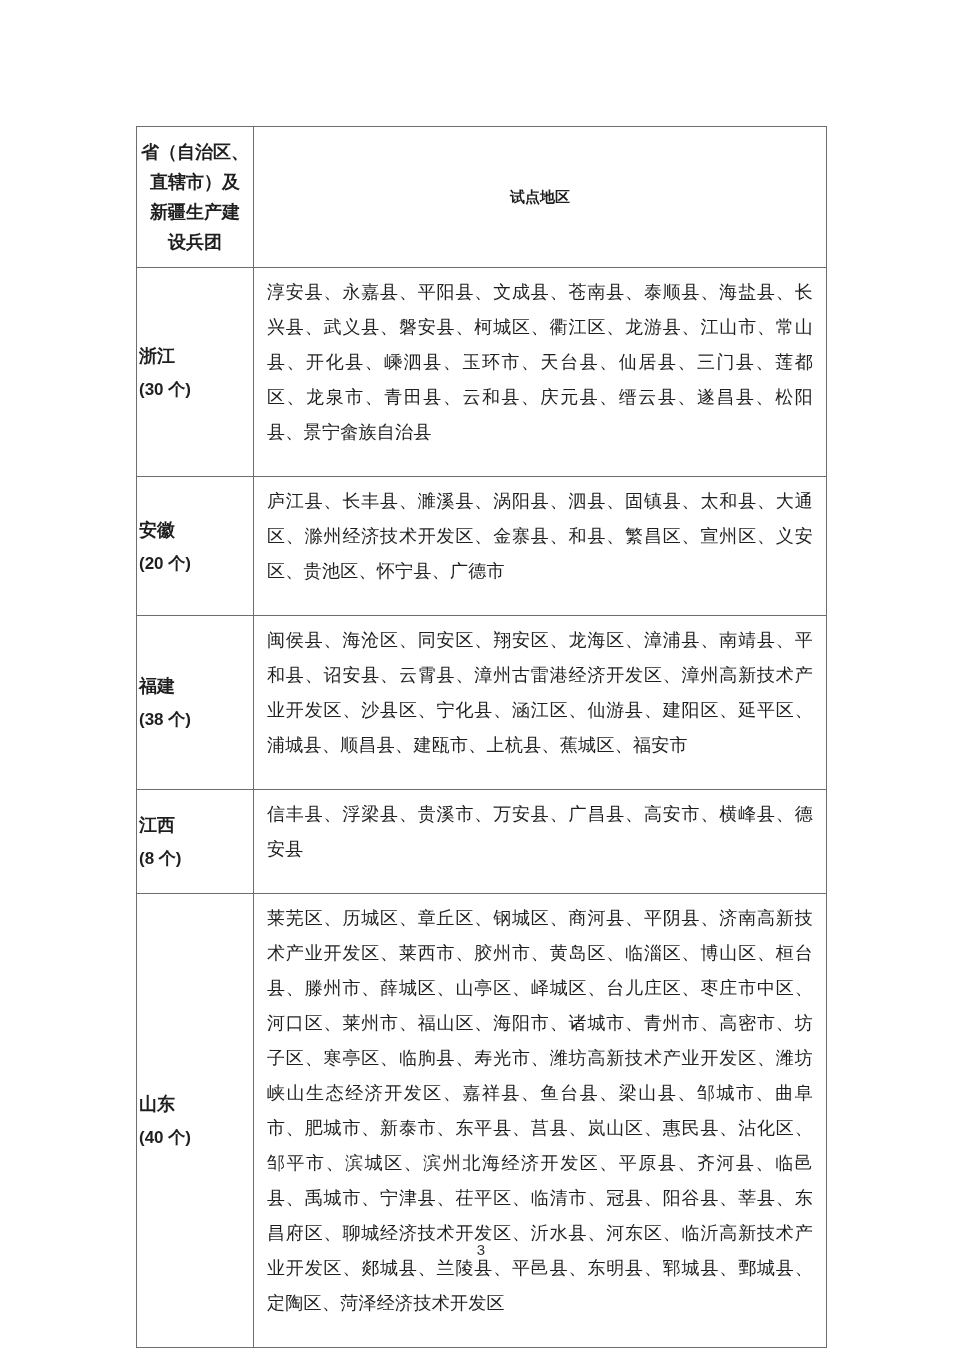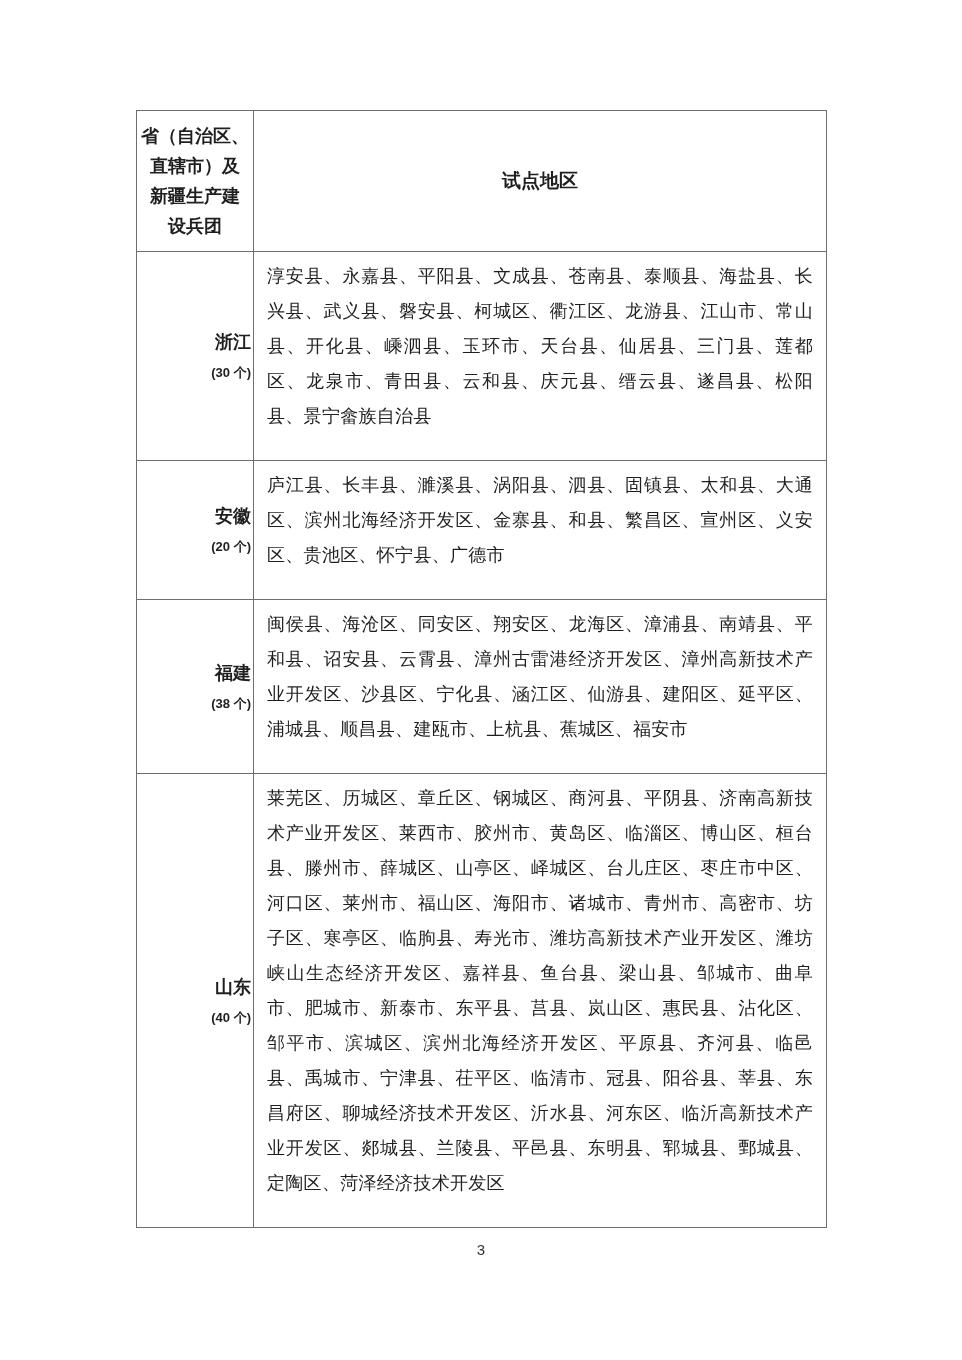--- a/index.html
+++ b/index.html
@@ -12,57 +12,57 @@
   .page {
     position: relative;
     width: 962px;
     height: 1360px;
     background: #ffffff;
     overflow: hidden;
   }
   table.doc-table {
     position: absolute;
     left: 136px;
-    top: 110px;
+    top: 126px;
     width: 691px;
     border-collapse: collapse;
     table-layout: fixed;
   }
   table.doc-table th,
   table.doc-table td {
     border: 1px solid #6e6e6e;
   }
   col.prov-col { width: 117px; }
   th.header-province {
     font-size: 18px;
     font-weight: bold;
     text-align: center;
     vertical-align: middle;
     line-height: 30px;
     white-space: pre-line;
     padding: 6px 4px;
     height: 128px;
   }
   th.header-region {
-    font-size: 19px;
+    font-size: 15px;
     font-weight: bold;
     text-align: center;
     vertical-align: middle;
   }
   td.prov-cell {
-    text-align: right;
+    text-align: left;
     vertical-align: middle;
     font-weight: bold;
     font-size: 18px;
     padding: 6px 2px;
   }
   td.prov-cell .prov-count {
     margin-top: 10px;
     font-weight: bold;
-    font-size: 13px;
+    font-size: 17px;
   }
   td.regions-cell {
     font-size: 18px;
     line-height: 35px;
     text-align: justify;
     vertical-align: middle;
     padding: 7px 13px 26px 13px;
     letter-spacing: 0.3px;
   }
   .page-number {
@@ -100,28 +100,35 @@
           <div>浙江</div>
           <div class="prov-count">(30 个)</div>
         </td>
         <td class="regions-cell">淳安县、永嘉县、平阳县、文成县、苍南县、泰顺县、海盐县、长兴县、武义县、磐安县、柯城区、衢江区、龙游县、江山市、常山县、开化县、嵊泗县、玉环市、天台县、仙居县、三门县、莲都区、龙泉市、青田县、云和县、庆元县、缙云县、遂昌县、松阳县、景宁畲族自治县</td>
       </tr>
       <tr>
         <td class="prov-cell">
           <div>安徽</div>
           <div class="prov-count">(20 个)</div>
         </td>
-        <td class="regions-cell">庐江县、长丰县、濉溪县、涡阳县、泗县、固镇县、太和县、大通区、滨州北海经济开发区、金寨县、和县、繁昌区、宣州区、义安区、贵池区、怀宁县、广德市</td>
+        <td class="regions-cell">庐江县、长丰县、濉溪县、涡阳县、泗县、固镇县、太和县、大通区、滁州经济技术开发区、金寨县、和县、繁昌区、宣州区、义安区、贵池区、怀宁县、广德市</td>
       </tr>
       <tr>
         <td class="prov-cell">
           <div>福建</div>
           <div class="prov-count">(38 个)</div>
         </td>
         <td class="regions-cell">闽侯县、海沧区、同安区、翔安区、龙海区、漳浦县、南靖县、平和县、诏安县、云霄县、漳州古雷港经济开发区、漳州高新技术产业开发区、沙县区、宁化县、涵江区、仙游县、建阳区、延平区、浦城县、顺昌县、建瓯市、上杭县、蕉城区、福安市</td>
+      </tr>
+      <tr>
+        <td class="prov-cell">
+          <div>江西</div>
+          <div class="prov-count">(8 个)</div>
+        </td>
+        <td class="regions-cell">信丰县、浮梁县、贵溪市、万安县、广昌县、高安市、横峰县、德安县</td>
       </tr>
       <tr>
         <td class="prov-cell">
           <div>山东</div>
           <div class="prov-count">(40 个)</div>
         </td>
         <td class="regions-cell">莱芜区、历城区、章丘区、钢城区、商河县、平阴县、济南高新技术产业开发区、莱西市、胶州市、黄岛区、临淄区、博山区、桓台县、滕州市、薛城区、山亭区、峄城区、台儿庄区、枣庄市中区、河口区、莱州市、福山区、海阳市、诸城市、青州市、高密市、坊子区、寒亭区、临朐县、寿光市、潍坊高新技术产业开发区、潍坊峡山生态经济开发区、嘉祥县、鱼台县、梁山县、邹城市、曲阜市、肥城市、新泰市、东平县、莒县、岚山区、惠民县、沾化区、邹平市、滨城区、滨州北海经济开发区、平原县、齐河县、临邑县、禹城市、宁津县、茌平区、临清市、冠县、阳谷县、莘县、东昌府区、聊城经济技术开发区、沂水县、河东区、临沂高新技术产业开发区、郯城县、兰陵县、平邑县、东明县、郓城县、鄄城县、定陶区、菏泽经济技术开发区</td>
       </tr>
     </tbody>
   </table>

